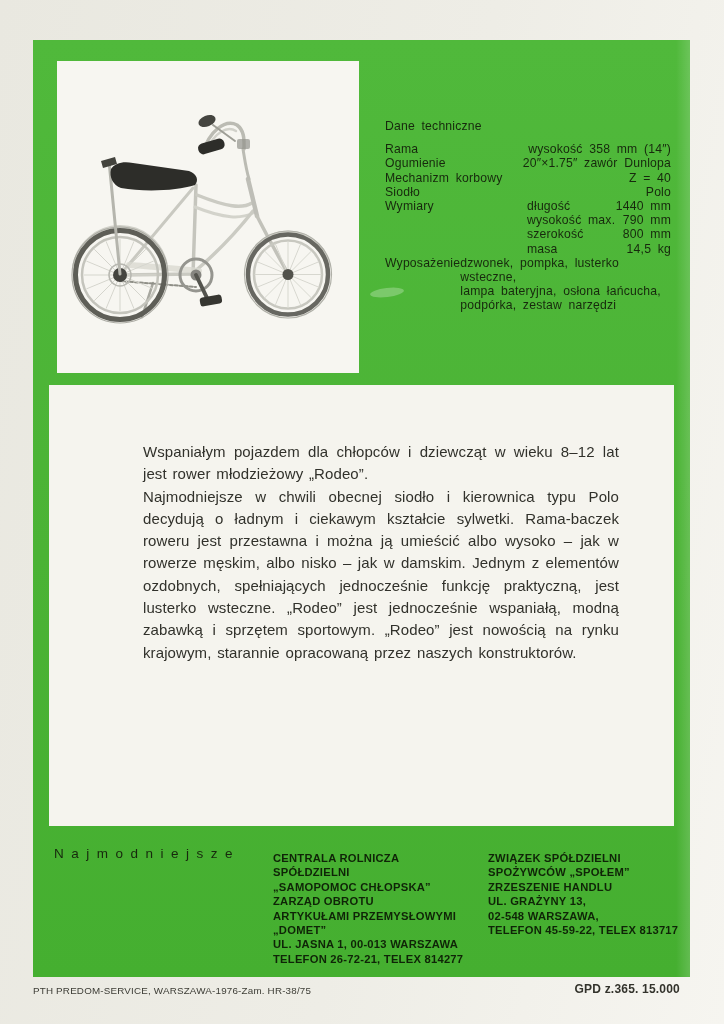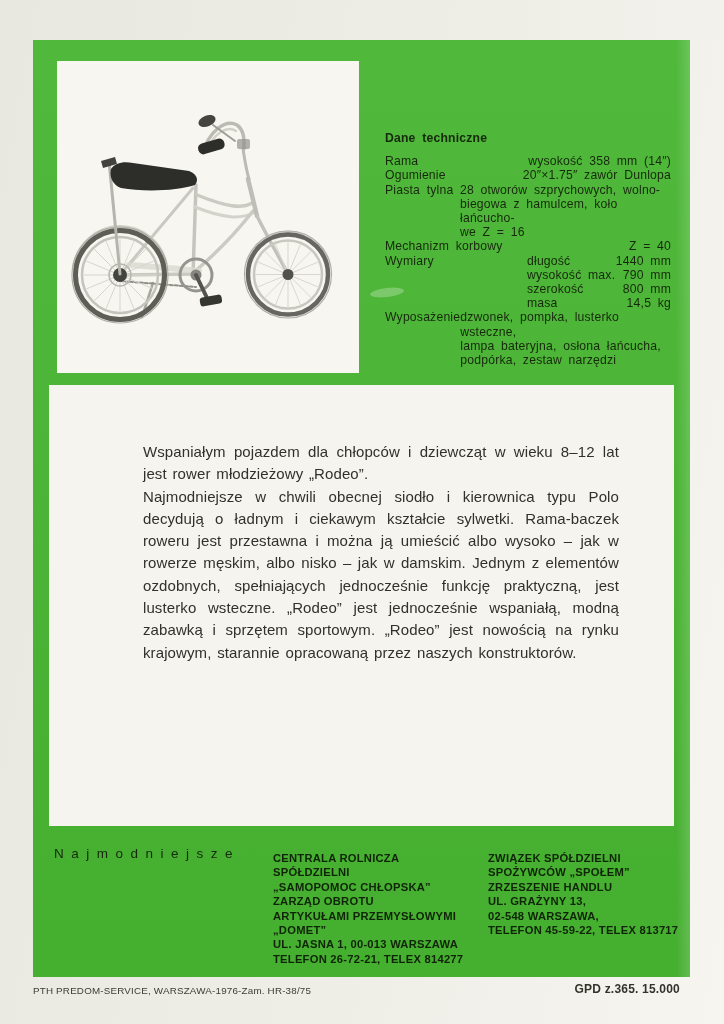--- a/index.html
+++ b/index.html
@@ -39,21 +39,21 @@
     position:absolute;left:24px;top:21px;width:302px;height:312px;
     background:var(--panel-bg);
   }
   .bike-panel svg{display:block;width:302px;height:312px;opacity:.95;}
   
   .tech{
     position:absolute;left:352px;top:79px;width:286px;
     color:var(--ink-green);font-size:12.2px;line-height:14.2px;
     letter-spacing:.2px;word-spacing:3px;
   }
-  .tech-title{font-weight:700;margin-bottom:9px;margin-top:12px;}
+  .tech-title{font-weight:400;margin-bottom:9px;}
   .trow{display:flex;align-items:flex-start;}
   .tlabel{white-space:nowrap;text-align:right;}
   .tval{margin-left:auto;white-space:nowrap;}
   .tlines{margin-left:auto;width:211px;text-align:left;}
   .dims{margin-left:auto;width:144px;}
   .dimrow{display:flex;justify-content:space-between;}
   
   .main-panel{
     position:absolute;left:16px;top:345px;width:625px;height:441px;
     background:#f5f4ee;
@@ -168,30 +168,26 @@
 
       <div class="trow">
         <span class="tlabel">Rama</span>
         <span class="tval">wysokość 358 mm (14″)</span>
       </div>
       <div class="trow">
         <span class="tlabel">Ogumienie</span>
         <span class="tval">20″×1.75″ zawór Dunlopa</span>
       </div>
       <div class="trow">
-        <span class="tlabel">Piasta tylna</span>
-        <div class="tlines">
-            <div>28 otworów szprychowych, wolno-</div>
-            <div>biegowa z hamulcem, koło łańcucho-</div>
-            <div>we Z = 16</div>
-          </div>
-      </div>
-      <div class="trow">
         <span class="tlabel">Mechanizm korbowy</span>
         <span class="tval">Z = 40</span>
+      </div>
+      <div class="trow">
+        <span class="tlabel">Siodło</span>
+        <span class="tval">Polo</span>
       </div>
       <div class="trow">
         <span class="tlabel">Wymiary</span>
         <div class="dims">
           <div class="dimrow">
             <span>długość</span>
             <span>1440 mm</span>
           </div>
           <div class="dimrow">
             <span>wysokość max.</span>

